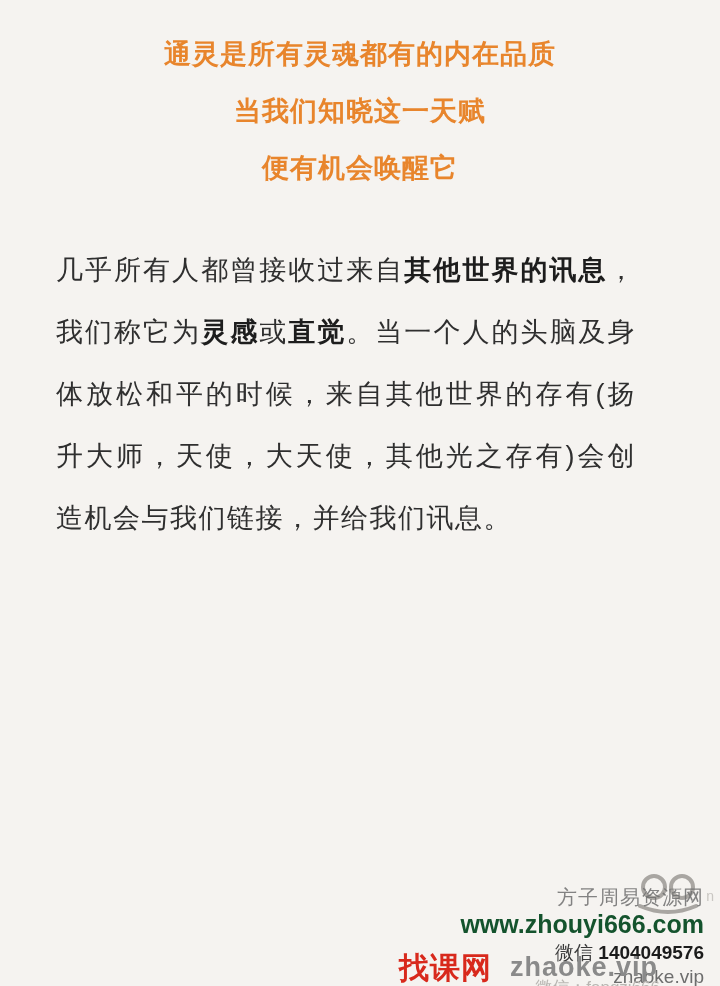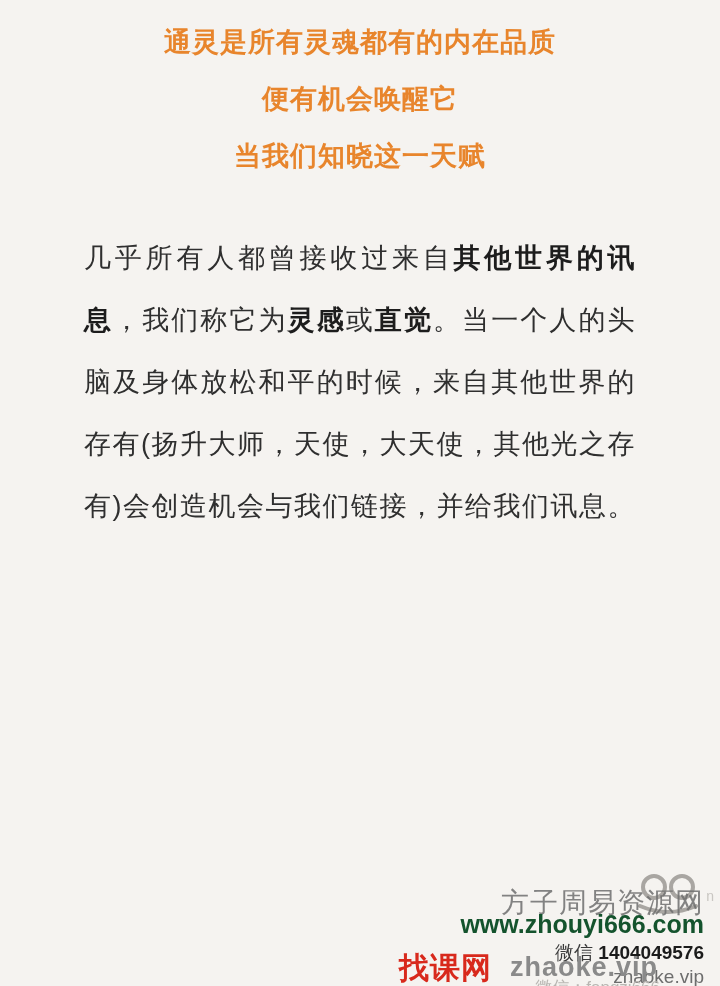--- a/index.html
+++ b/index.html
@@ -16,33 +16,33 @@
   }
   .page {
     position: relative;
     width: 720px;
     height: 986px;
     background: #f5f3f0;
     box-sizing: border-box;
     padding: 0;
   }
   .heading-block {
-    padding: 14px 40px 0 40px;
+    padding: 26px 40px 0 40px;
     text-align: center;
   }
   .heading-line {
     color: #e8852c;
     font-weight: bold;
     font-size: 27px;
     line-height: 57px;
     letter-spacing: 1px;
     white-space: nowrap;
   }
   .body-block {
-    padding: 0 84px 0 84px;
+    padding: 0 84px 0 56px;
     margin-top: 42px;
   }
   .para {
     font-size: 27px;
     line-height: 62px;
     color: #2f2f2f;
     letter-spacing: 1.5px;
     text-align: justify;
     margin: 0 0 22px 0;
   }
@@ -58,21 +58,21 @@
   .wm-logo {
     right: 16px;
     top: 872px;
     width: 70px;
     height: 44px;
   }
   .wm-title {
     right: 16px;
     top: 884px;
     color: #6f6f6f;
-    font-size: 28px;
+    font-size: 20px;
     letter-spacing: 1px;
     text-align: center;
     opacity: .85;
   }
   .wm-url {
     right: 16px;
     top: 910px;
     color: #14532d;
     font-size: 25px;
     font-weight: bold;
@@ -126,22 +126,22 @@
   }
   svg.logo-svg { display:block; }
 </style>
 </head>
 <body>
 
 <div class="page">
 
   <div class="heading-block">
     <div class="heading-line">通灵是所有灵魂都有的内在品质</div>
+    <div class="heading-line">当我们知晓这一天赋</div>
     <div class="heading-line">便有机会唤醒它</div>
-    <div class="heading-line">当我们知晓这一天赋</div>
   </div>
 
   <div class="body-block">
     <p class="para"><span>几乎所有人都曾接收过来自</span><b>其他世界的讯息</b><span>，我们称它为</span><b>灵感</b><span>或</span><b>直觉</b><span>。当一个人的头脑及身体放松和平的时候，来自其他世界的存有(扬升大师，天使，大天使，其他光之存有)会创造机会与我们链接，并给我们讯息。</span></p>
   </div>
 
   <div class="wm wm-logo">
     <svg class="logo-svg" width="70" height="44" viewBox="0 0 70 44" aria-hidden="true">
       <circle cx="20" cy="15" r="11" fill="none" stroke="#a9a6a2" stroke-width="4"></circle>
       <circle cx="48" cy="15" r="11" fill="none" stroke="#a9a6a2" stroke-width="4"></circle>

